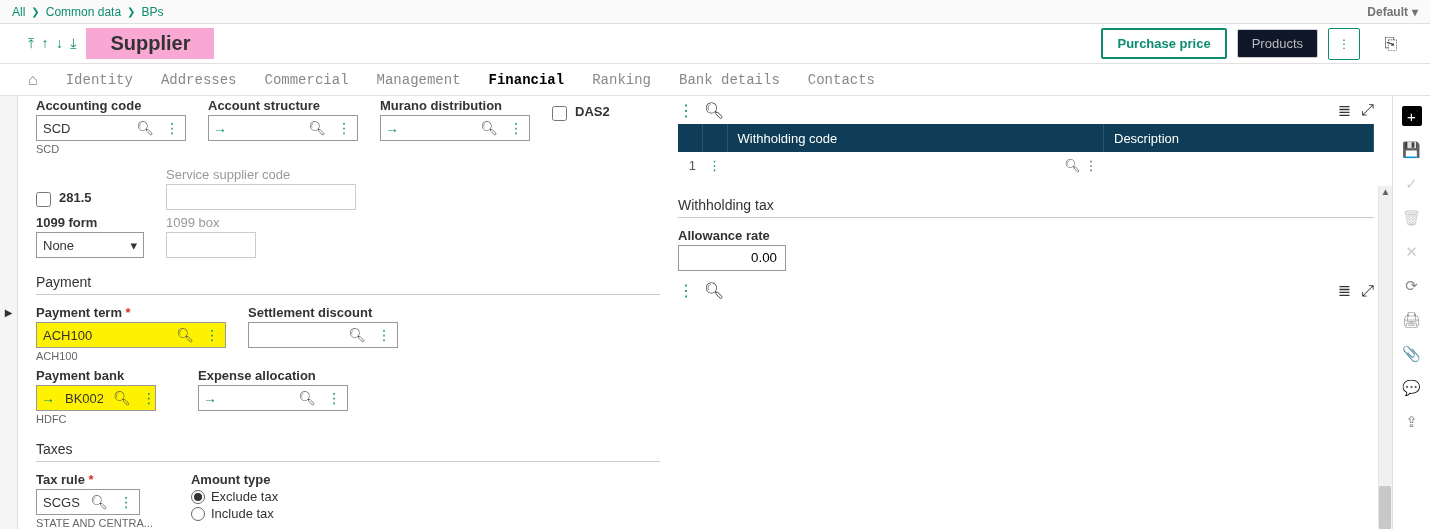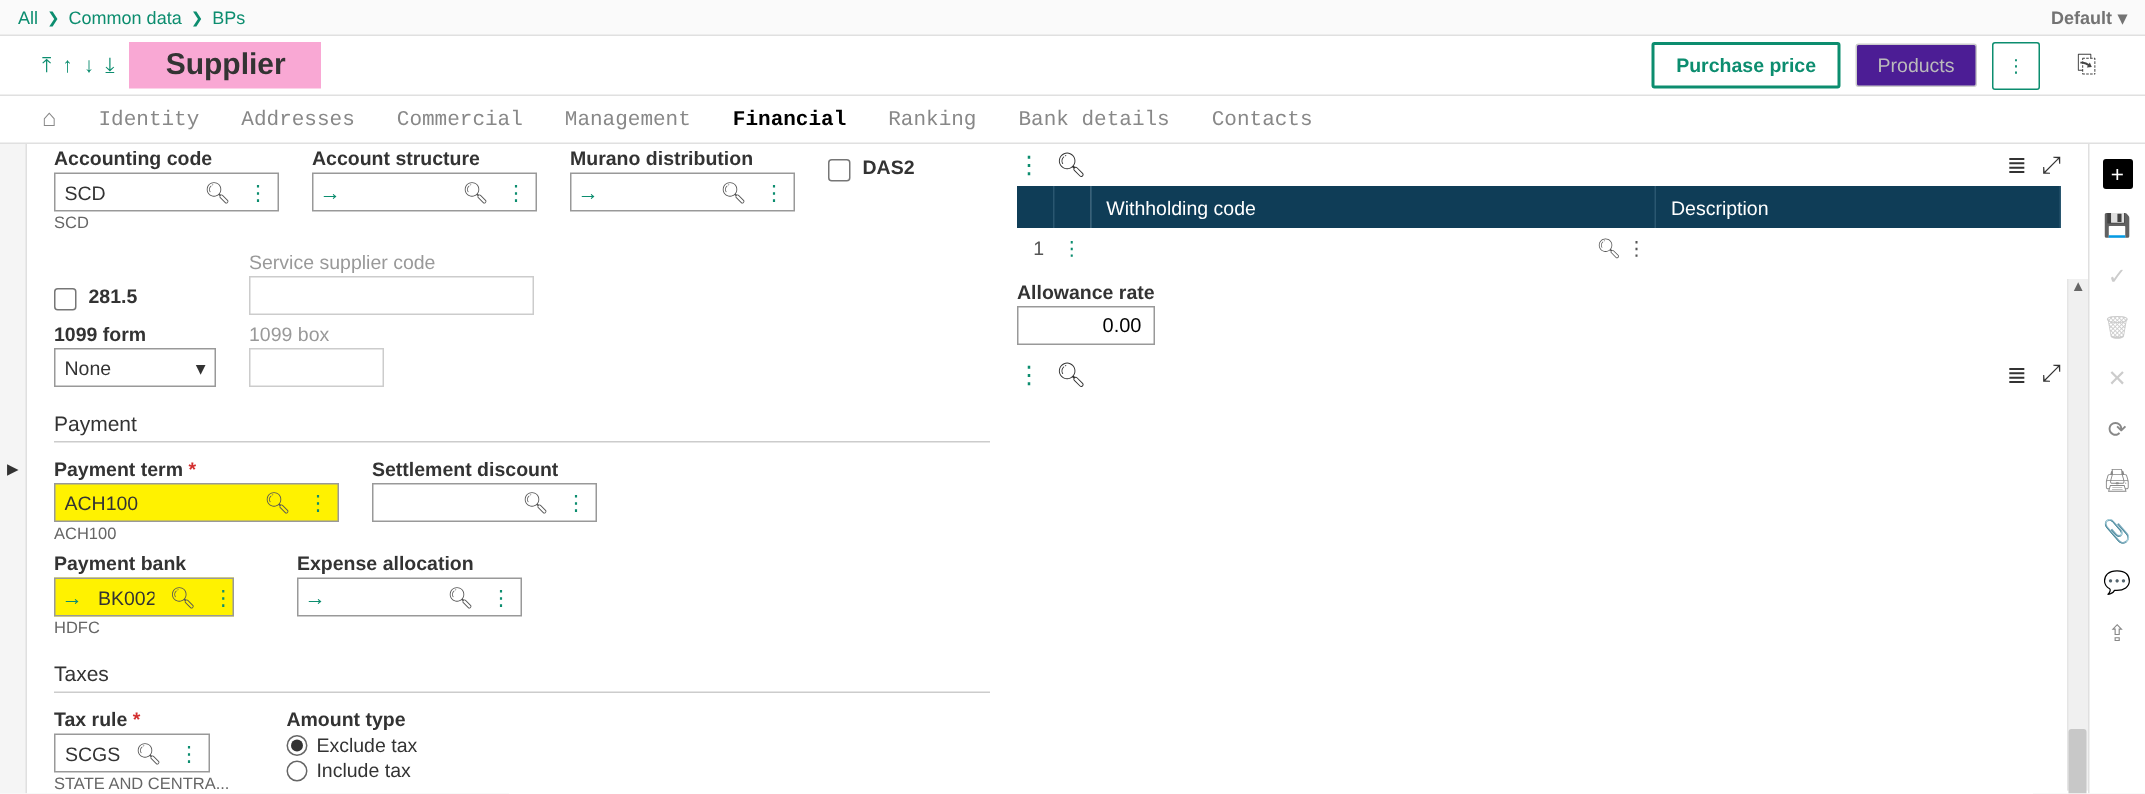--- a/index.html
+++ b/index.html
@@ -12,21 +12,21 @@
 .breadcrumb .sep { color:#0c8d6f; font-size:10px; }
 .default-btn { color:#737373; font-weight:bold; display:flex; align-items:center; gap:4px;}
 
 
 .title-row { height:40px; display:flex; align-items:center; justify-content:space-between; padding:0 24px 0 28px; border-bottom:1px solid #e0e0e0;}
 .title-left { display:flex; align-items:center; gap:6px;}
 .nav-arrows span { color:#0c8d6f; margin-right:4px; font-size:14px;}
 .page-title { background:#f9a8d4; padding:4px 24px; font-size:20px; font-weight:bold; color:#333;}
 .title-right { display:flex; align-items:center; gap:10px;margin-left:33px;}
 .btn-outline { border:2px solid #0c8d6f; color:#0c8d6f; background:#fff; padding:6px 14px; font-weight:bold; font-size:13px; border-radius:2px;}
-.btn-faded { border:1px solid #ccc; color:#bbb; background:#4c1d95; padding:6px 14px; font-size:13px; border-radius:2px;}
+.btn-faded { border:1px solid #ccc; color:#bbb; background:#0f172a; padding:6px 14px; font-size:13px; border-radius:2px;}
 .icon-btn { border:1px solid #0c8d6f; width:32px; height:32px; display:flex; align-items:center; justify-content:center; color:#0c8d6f; border-radius:2px;}
 .exit-icon { width:30px; text-align:center; font-size:16px; color:#444; margin-left:6px;}
 
 
 .tabs-row { height:32px; display:flex; align-items:center; padding:0 28px; gap:28px; border-bottom:1px solid #e0e0e0; font-size:14px; color:#888;}
 .tabs-row .home { font-size:16px; color:#888;}
 .tabs-row .tab { cursor:pointer;font-family:Liberation Mono, monospace;}
 .tabs-row .tab.active { color:#000; font-weight:bold;}
 
 
@@ -69,21 +69,21 @@
 .table-toolbar .right { display:flex; gap:10px; align-items:center; color:#333;}
 .icon-v { display:inline-block; font-size:16px; }
 .data-table { width:100%; border-collapse:collapse; margin-top:2px;}
 .data-table th { background:#0f3d57; color:#fff; text-align:left; font-weight:normal; font-size:13px; padding:4px 10px; height:28px; border-right:1px solid #2a5770;}
 .data-table th.rownum { width:24px; background:#0f3d57;}
 .data-table th.menu { width:24px; background:#0f3d57;}
 .data-table td { height:28px; border-bottom:1px solid transparent; padding:2px 6px; font-size:13px;}
 .data-table td.rownum { text-align:right; color:#555; width:24px; padding-right:6px;}
 .data-table td .cell-icons { color:#555; float:right; }
 
-.right-inputnum { border:1px solid #999; height:26px; width:92px; text-align:right; padding:0 8px;}
+.right-inputnum { border:1px solid #999; height:26px; width:108px; text-align:right; padding:0 8px;}
 
 
 .right-rail { width:38px; border-left:1px solid #e0e0e0; display:flex; flex-direction:column; align-items:center; gap:14px; padding-top:10px; background:#fff;}
 .right-rail .rail-icon { width:20px; height:20px; display:flex; align-items:center; justify-content:center; color:#888; font-size:15px;}
 .right-rail .rail-icon.dark { background:#000; color:#fff; border-radius:2px;}
 .right-rail .rail-icon.muted { color:#ccc;}
 
 .scrollbar-v { position:absolute; right:38px; top:90px; bottom:2px; width:14px; background:#f0f0f0; border-left:1px solid #e5e5e5; display:flex; flex-direction:column; justify-content:space-between;}
 .scrollbar-v .arrow{ height:14px; text-align:center; font-size:10px; color:#666;}
 .scrollbar-thumb { position:absolute; right:1px; width:12px; background:#c8c8c8; border-radius:2px;}
@@ -306,20 +306,21 @@
             <td class="rownum">1</td>
             <td style="color:#0c8d6f;">⋮</td>
             <td>
                   <span class="cell-icons"><span>🔍︎</span>&nbsp;<span>⋮</span></span>
                 </td>
             <td></td>
           </tr>
             </tbody>
         </table>
 
+        <div class="section-header" style="border-bottom:1px solid #ccc;">Withholding tax</div>
 
         <div class="field" style="margin-top:4px;">
           <div class="field-label">Allowance rate</div>
           <input class="right-inputnum" style="text-align: right;" value="0.00">
         </div>
 
         <div class="table-toolbar" style="margin-top:8px;">
           <div class="left">
             <span class="icon-v" style="color:#0c8d6f;">⋮</span>
             <span class="icon-v" style="color:#333;">🔍︎</span>

